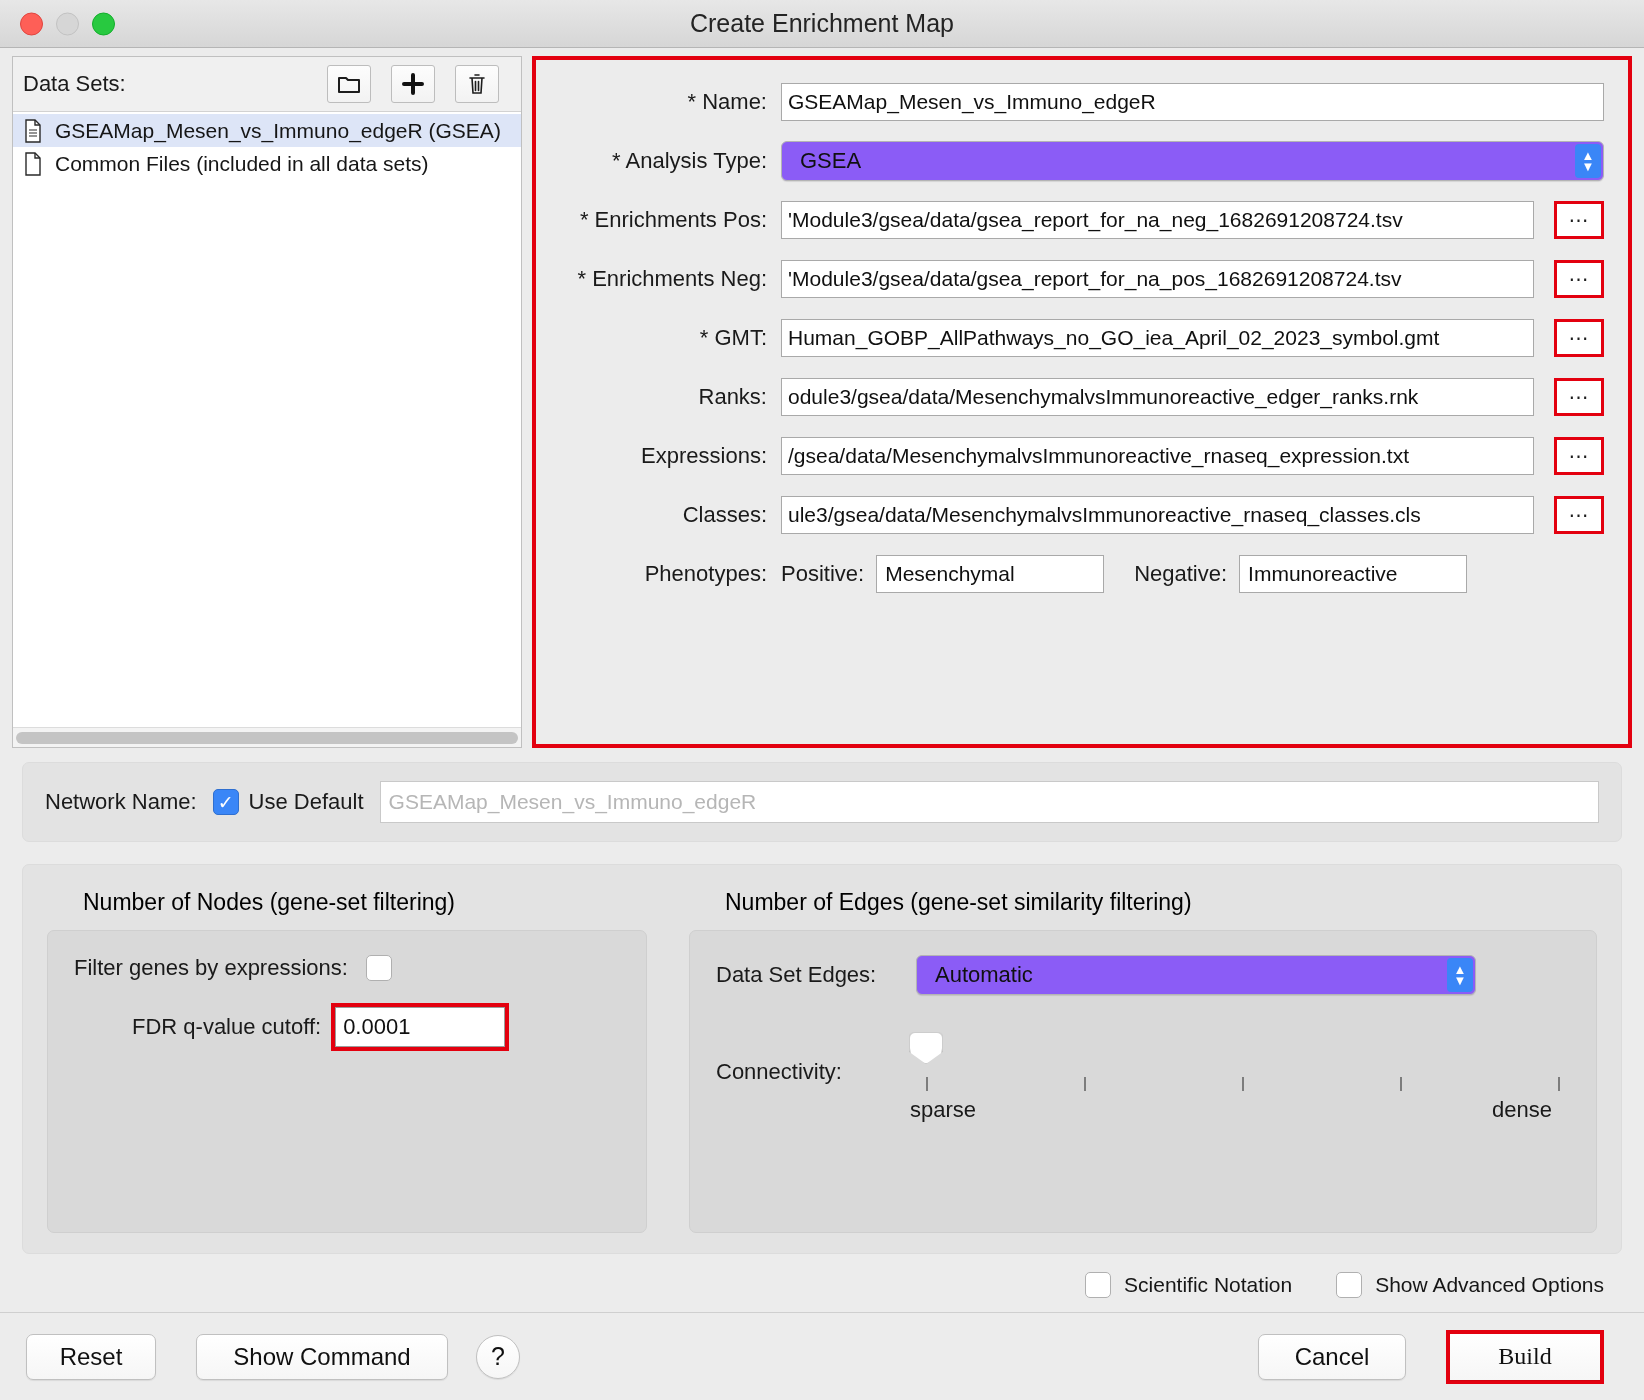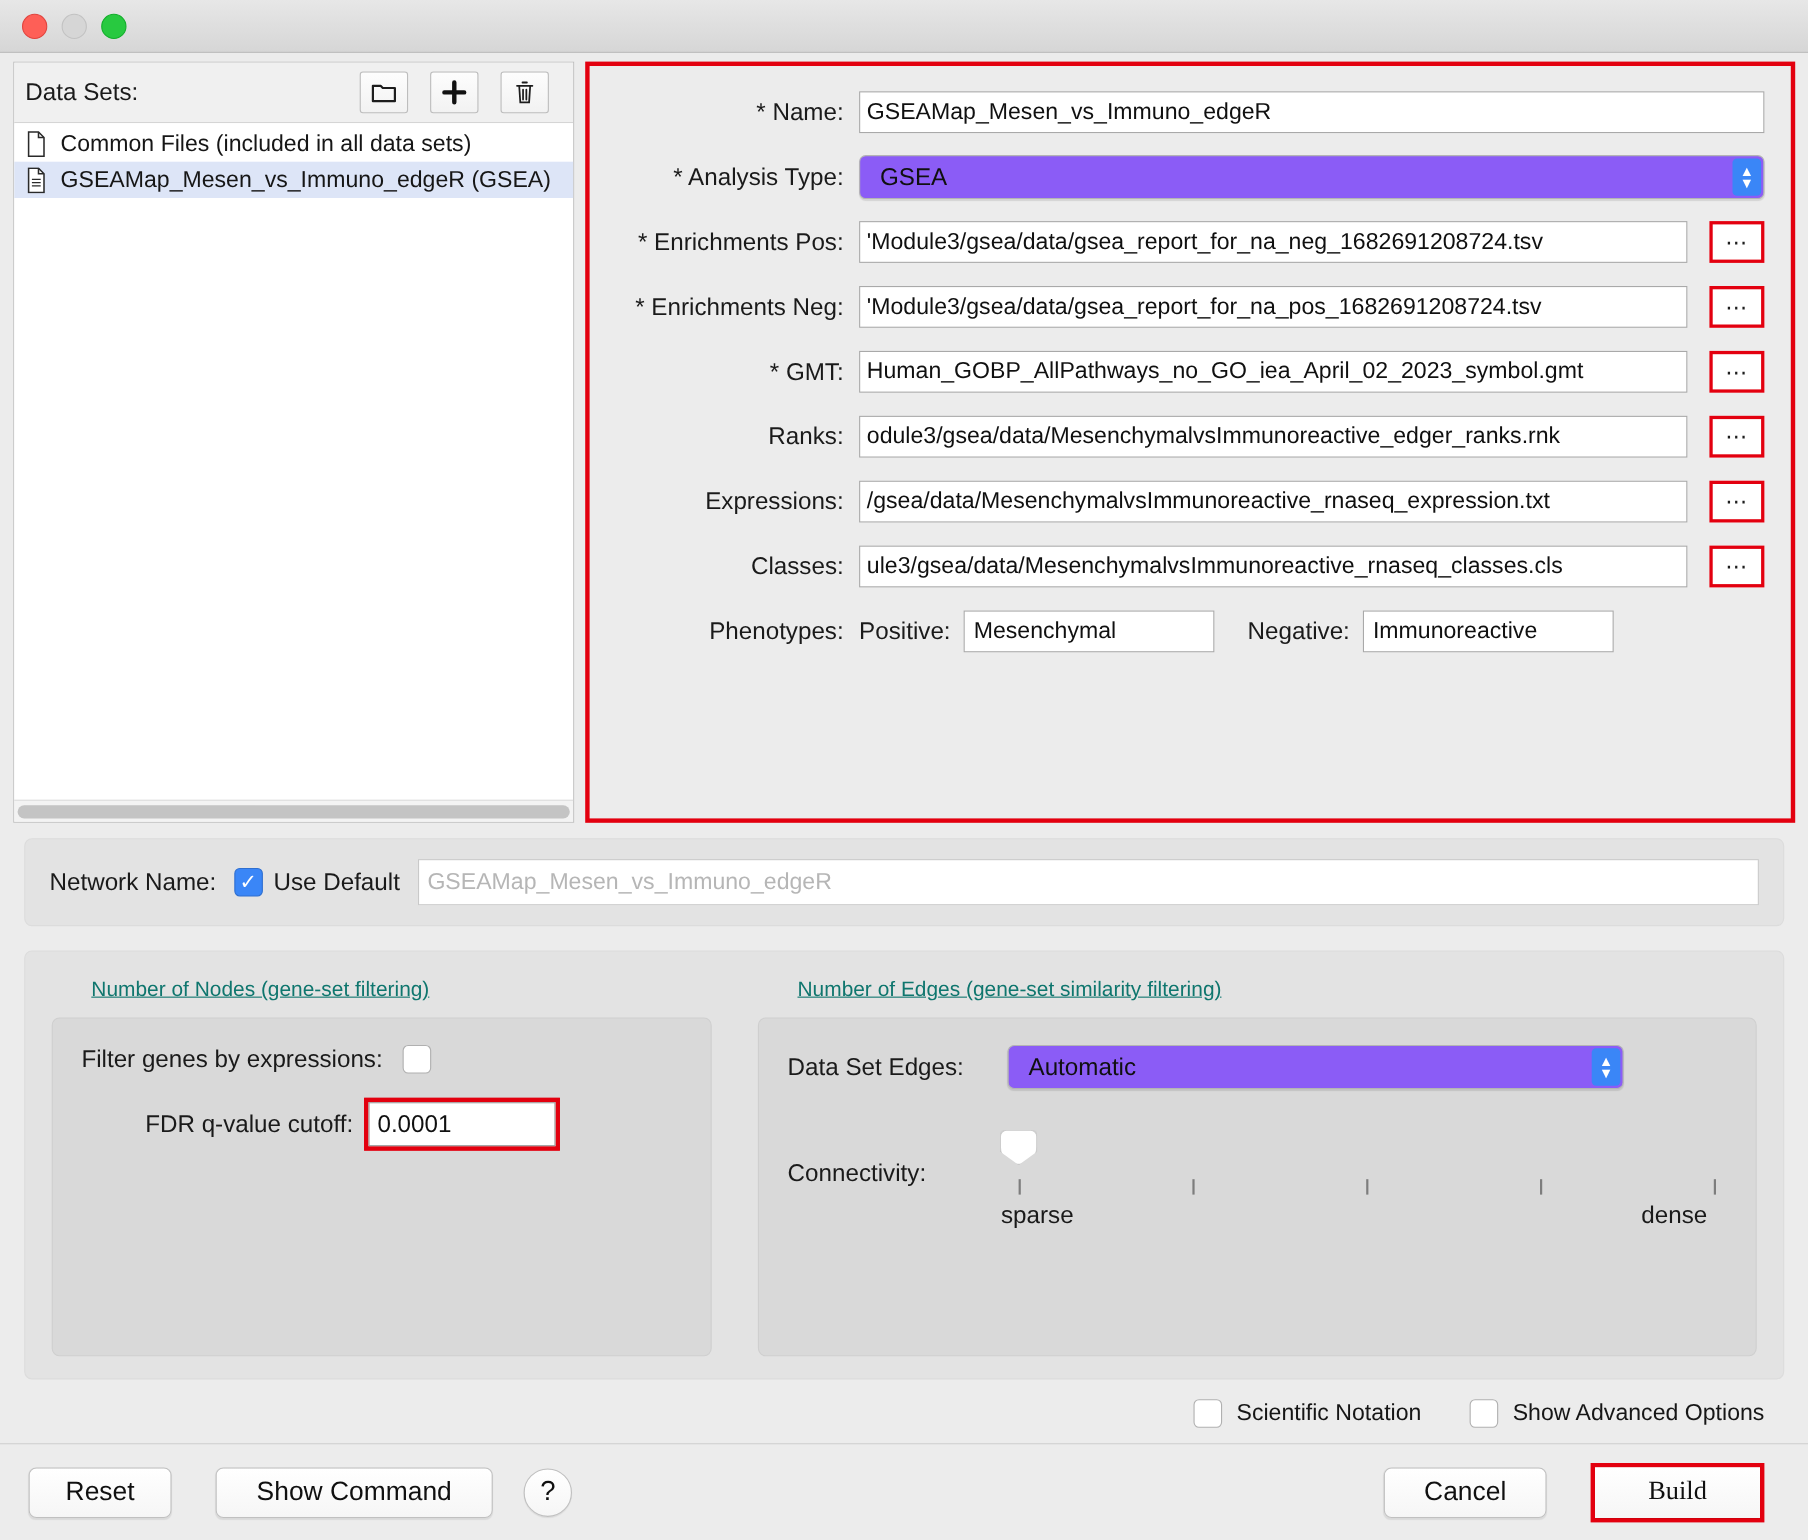--- a/index.html
+++ b/index.html
@@ -238,23 +238,22 @@
     border-radius: 7px;
     padding: 18px 24px 20px 24px;
     display: flex;
     gap: 42px;
     height: 390px;
   }
   .filter-col { display: flex; flex-direction: column; }
   .filter-col.nodes { width: 600px; }
   .filter-col.edges { flex: 1; }
   .section-title {
-    font-size: 19px; color: #0f766e;
+    font-size: 23px; color: #000000;
     margin: 6px 0 14px 36px;
-    text-decoration: underline;
   }
   .inner-box {
     flex: 1;
     background: #d9d9d9;
     border: 1px solid #cfcfcf;
     border-radius: 7px;
     padding: 24px 26px;
   }
   .row-inline { display: flex; margin-bottom: 22px; }
   .inline-label { font-size: 22px; color: #1a1a1a; }
@@ -363,20 +362,21 @@
 <body>
 
 <div id="app">
 
   <div class="titlebar">
     <div class="traffic">
       <div class="dot red"></div>
       <div class="dot yellow"></div>
       <div class="dot green"></div>
     </div>
+    <div class="window-title">Create Enrichment Map</div>
   </div>
 
   <div class="upper">
 
     <div class="datasets-panel">
       <div class="datasets-header">
         <div class="datasets-label">Data Sets:</div>
         <div class="icon-btn">
           <span>
             <svg width="24" height="20" viewBox="0 0 24 20">
@@ -394,38 +394,38 @@
         <div class="icon-btn">
           <span>
             <svg width="20" height="24" viewBox="0 0 20 24">
                 <path d="M3 6h14M8 3h4M5 6l1 15h8l1-15M8.5 9.5v9M11.5 9.5v9" fill="none" stroke="#1d1d1d" stroke-width="1.6" stroke-linecap="round"></path>
               </svg>
           </span>
         </div>
       </div>
 
       <div class="ds-list">
-        <div class="ds-row">
-          <span class="ds-icon">
-            <svg width="20" height="24" viewBox="0 0 20 24">
-                <path d="M3 1h9l5 5v17H3z" fill="#fff" stroke="#2a2a2a" stroke-width="1.4"></path>
-                <path d="M12 1v5h5" fill="none" stroke="#2a2a2a" stroke-width="1.4"></path>
-              </svg>
-          </span>
-          <span>Common Files (included in all data sets)</span>
-        </div>
         <div class="ds-row selected">
           <span class="ds-icon">
             <svg width="20" height="24" viewBox="0 0 20 24">
                 <path d="M3 1h9l5 5v17H3z" fill="#fff" stroke="#2a2a2a" stroke-width="1.4"></path>
                 <path d="M12 1v5h5" fill="none" stroke="#2a2a2a" stroke-width="1.4"></path>
                 <path d="M6 11h8M6 14h8M6 17h8" stroke="#2a2a2a" stroke-width="1.2"></path>
               </svg>
           </span>
           <span>GSEAMap_Mesen_vs_Immuno_edgeR  (GSEA)</span>
+        </div>
+        <div class="ds-row">
+          <span class="ds-icon">
+            <svg width="20" height="24" viewBox="0 0 20 24">
+                <path d="M3 1h9l5 5v17H3z" fill="#fff" stroke="#2a2a2a" stroke-width="1.4"></path>
+                <path d="M12 1v5h5" fill="none" stroke="#2a2a2a" stroke-width="1.4"></path>
+              </svg>
+          </span>
+          <span>Common Files (included in all data sets)</span>
         </div>
       </div>
 
       <div class="ds-scroll">
         <div class="ds-thumb"></div>
       </div>
     </div>
 
     <div class="details-panel">
 

